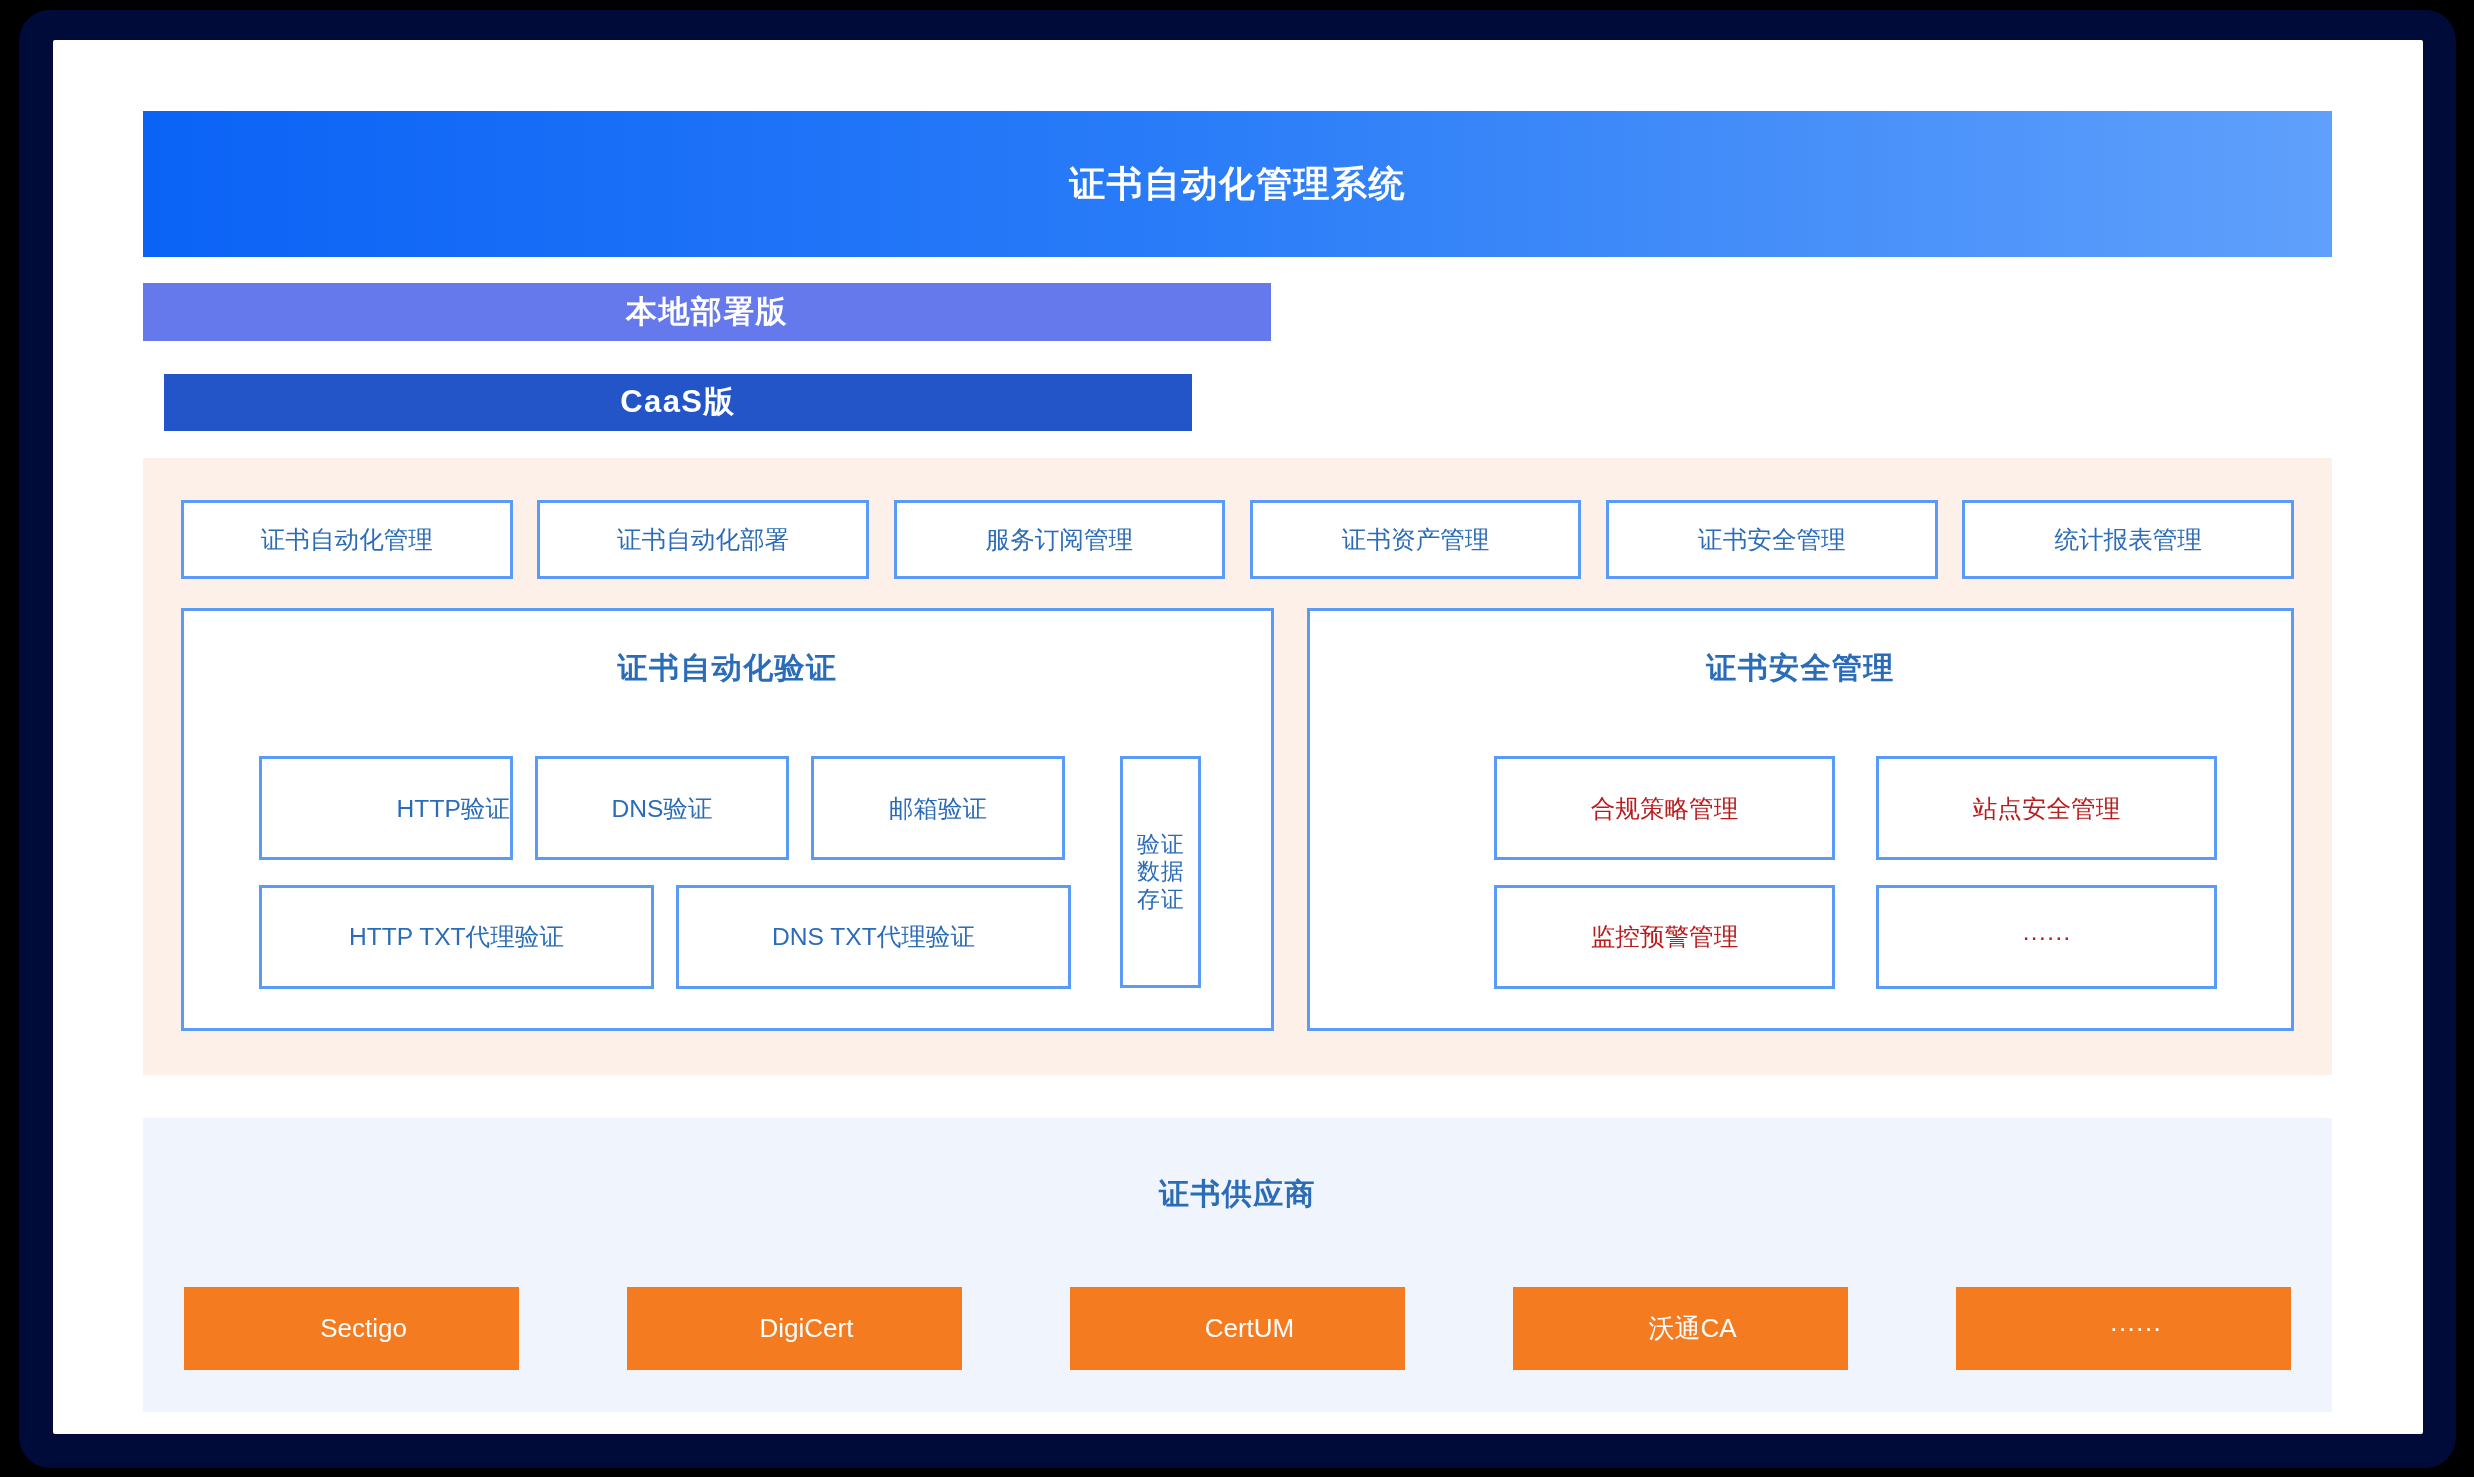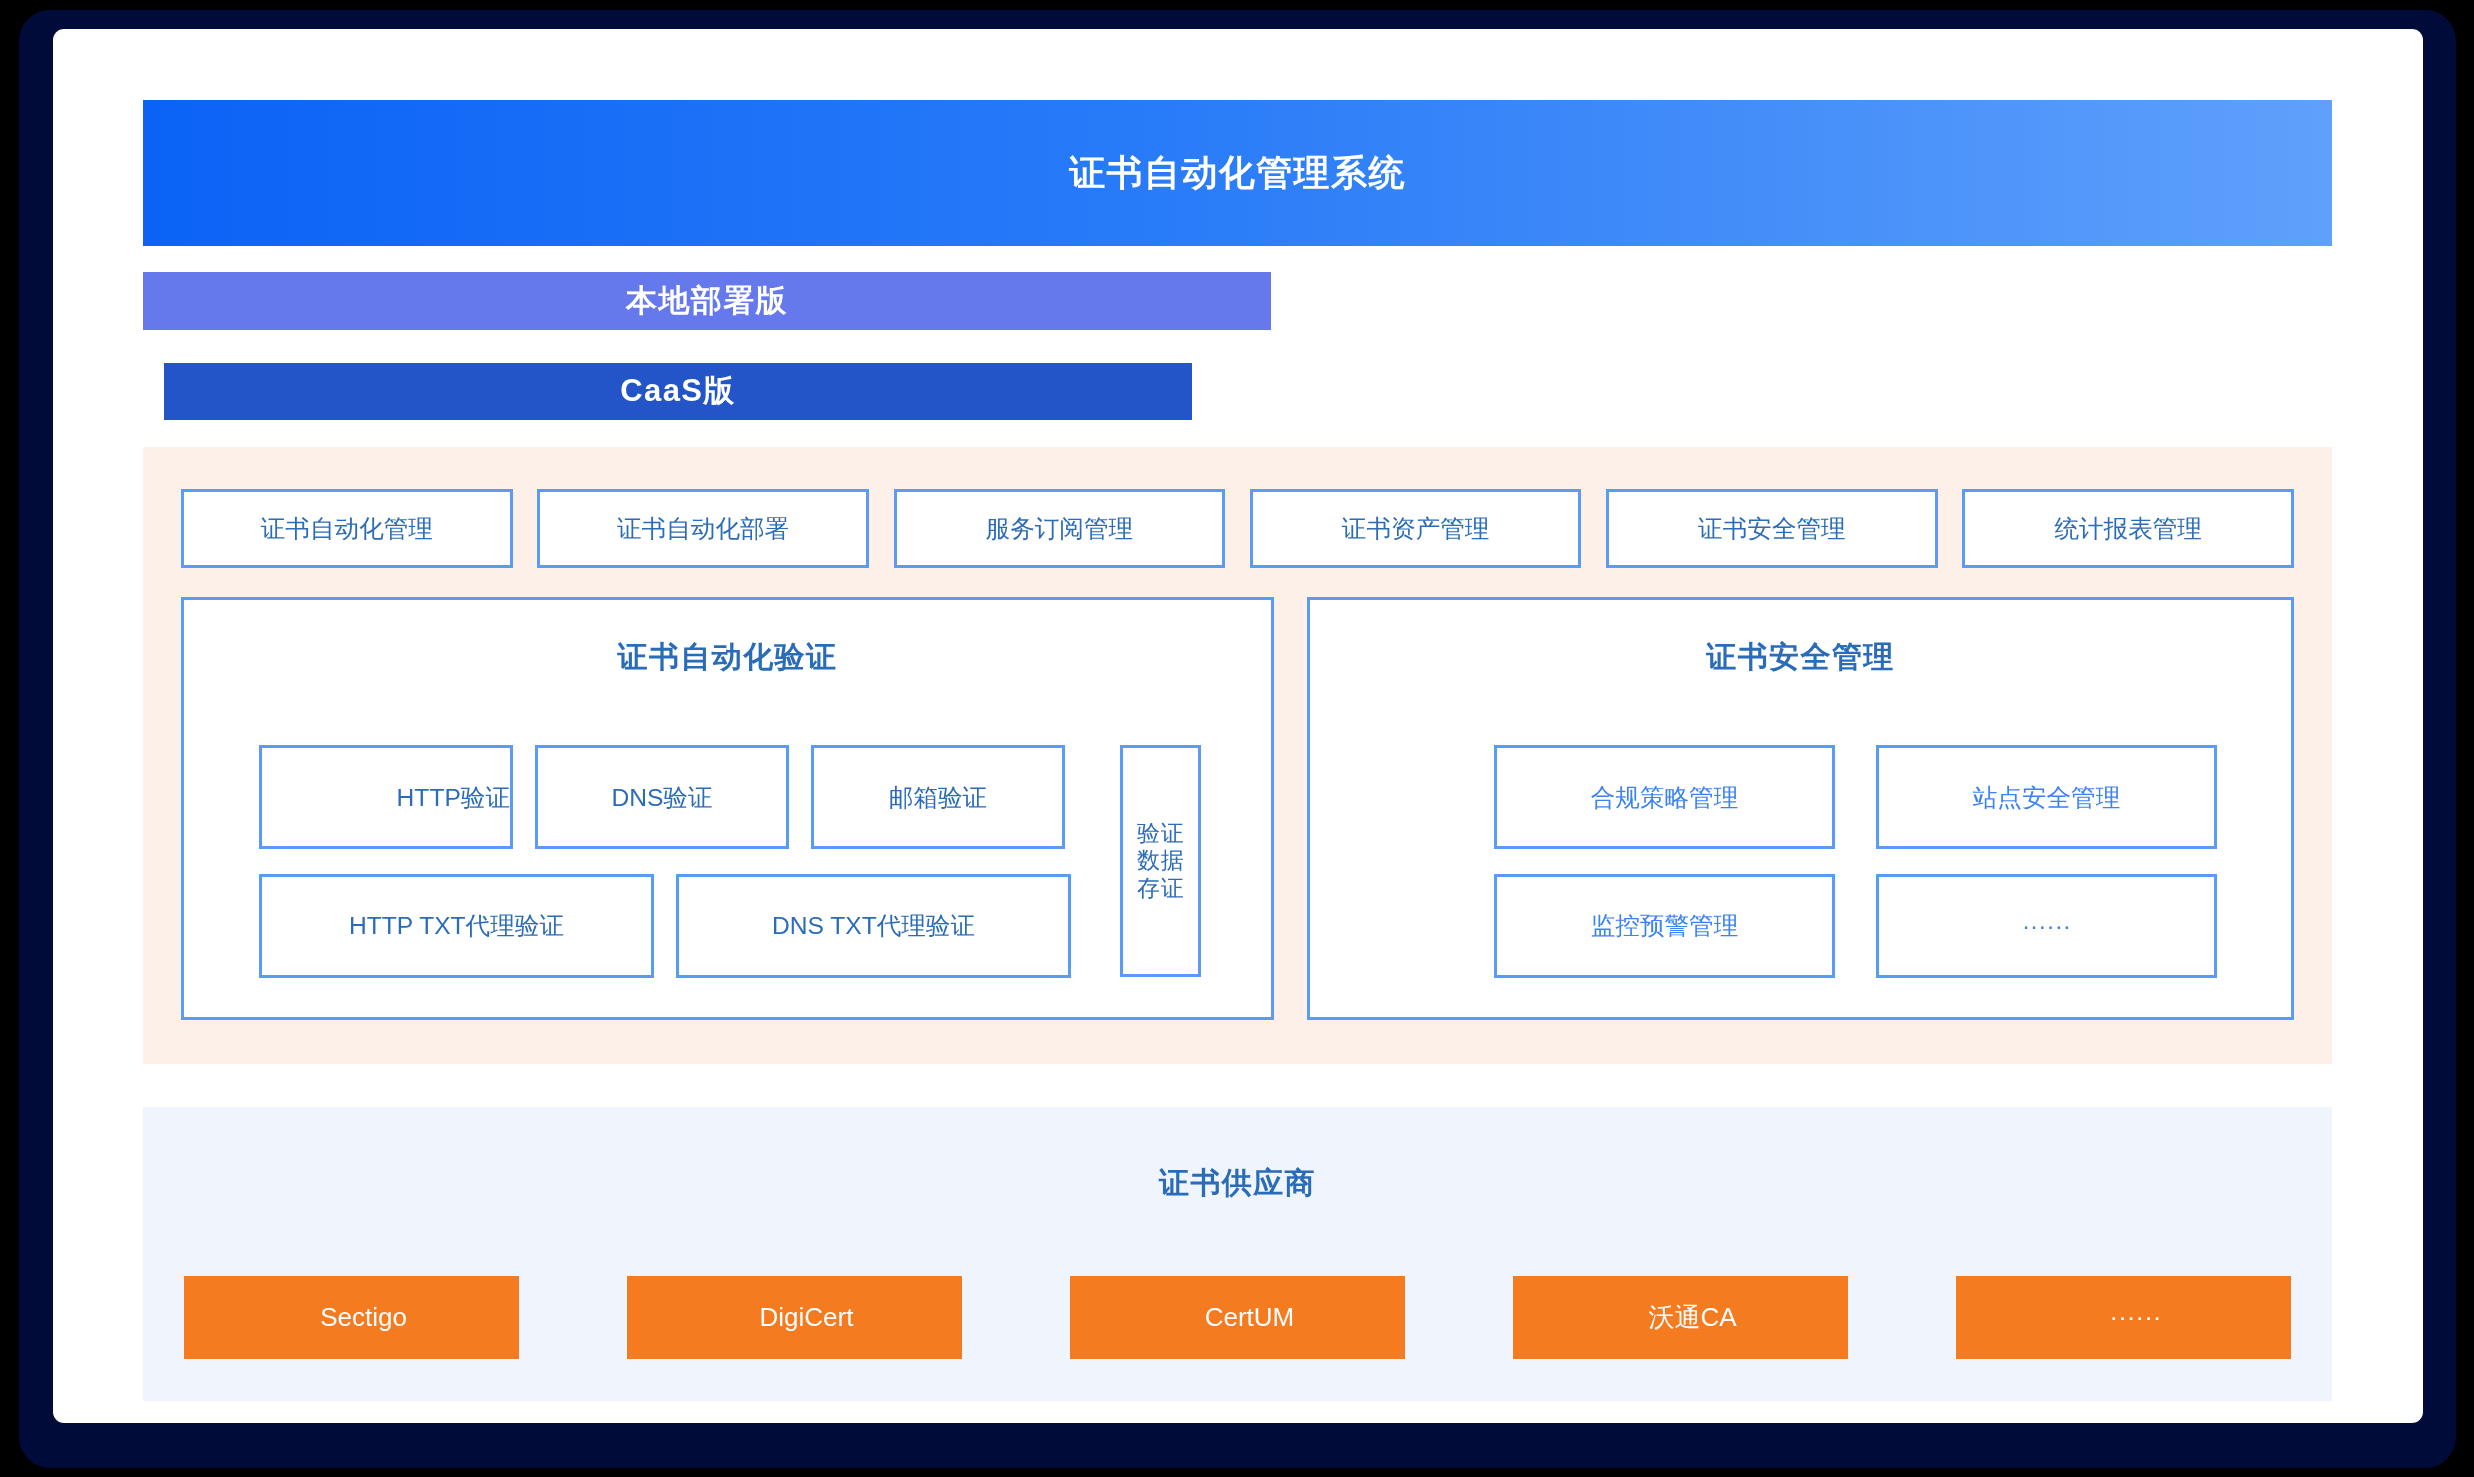--- a/index.html
+++ b/index.html
@@ -27,25 +27,25 @@
     width: 2437px;
     height: 1458px;
     background: #000b3a;
     border-radius: 31px;
   }
 
   
   .card {
     position: absolute;
     left: 53px;
-    top: 29px;
+    top: 40px;
     width: 2370px;
     height: 1394px;
     background: #ffffff;
-    border-radius: 11px;
+    border-radius: 2px;
     padding: 0;
   }
 
   
   .header-banner {
     position: absolute;
     left: 90px;
     top: 71px;
     width: 2189px;
     height: 146px;
@@ -209,21 +209,21 @@
     gap: 41px;
   }
   .rbox {
     width: 341px;
     height: 104px;
     background: #ffffff;
     border: 3.4px solid #5b9bf8;
     display: flex;
     align-items: center;
     justify-content: center;
-    color: #3b82f6;
+    color: #b91c1c;
     font-size: 24.6px;
   }
 
   
   .supplier-section {
     position: absolute;
     left: 90px;
     top: 1078px;
     width: 2189px;
     height: 294px;

